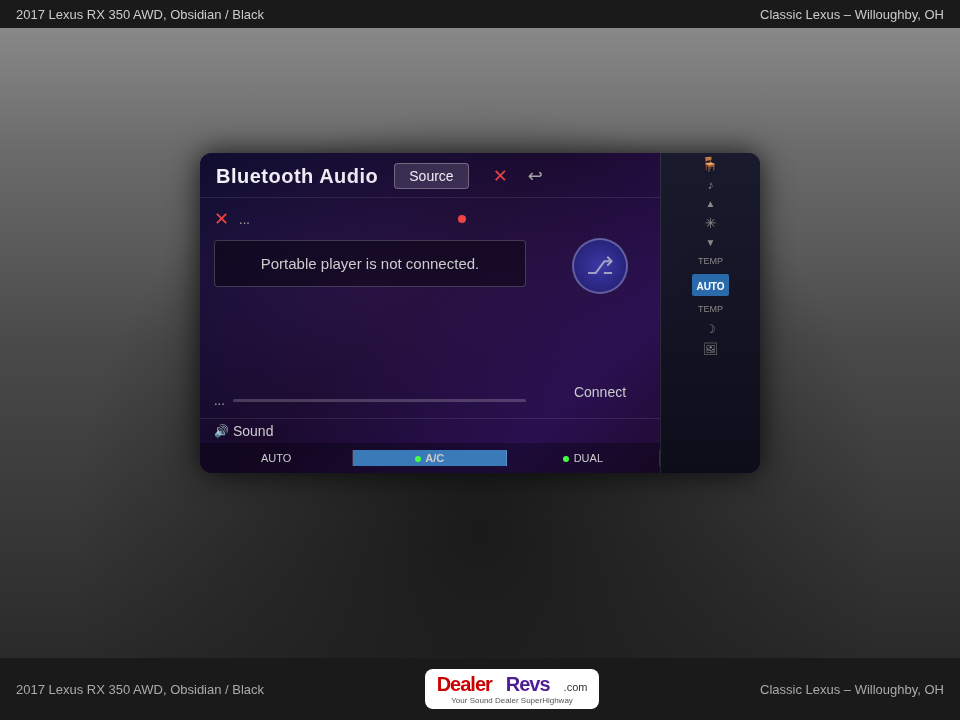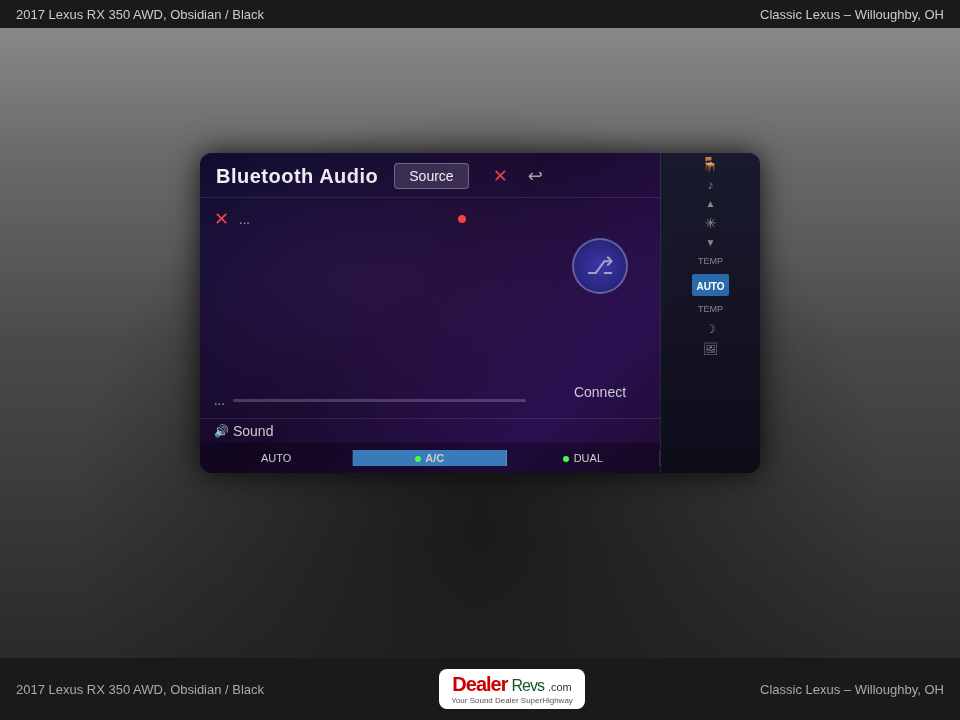--- a/index.html
+++ b/index.html
@@ -331,34 +331,34 @@
       border-radius: 8px;
       padding: 4px 12px;
       display: flex;
       flex-direction: column;
       align-items: center;
     }
 
     .watermark-top {
       display: flex;
       align-items: baseline;
-      gap: 4px;
+      gap: 14px;
     }
 
     .wm-dealer {
       font-size: 20px;
       font-weight: 900;
       color: #c00;
       letter-spacing: -1px;
     }
 
     .wm-revs {
-      font-size: 16px;
-      font-weight: 400;
-      color: #14532d;
+      font-size: 20px;
+      font-weight: 700;
+      color: #4c1d95;
       letter-spacing: -1px;
     }
 
     .wm-domain {
       font-size: 11px;
       color: #333;
       font-weight: normal;
     }
 
     .wm-tagline {
@@ -402,20 +402,23 @@
 
           <div class="screen-content">
             <div class="left-panel">
 
               <div class="left-top-row">
                 <span class="bluetooth-x">✕</span>
                 <span class="dots-text">...</span>
                 <div class="red-dot"></div>
               </div>
 
+              <div class="not-connected-box">
+                <span>Portable player is not connected.</span>
+              </div>
 
               <div class="bottom-row">
                 <span class="dots-text">...</span>
                 <div class="track-bar"></div>
               </div>
 
             </div>
 
             <div class="right-panel">
               <div class="bluetooth-circle">⎇</div>

